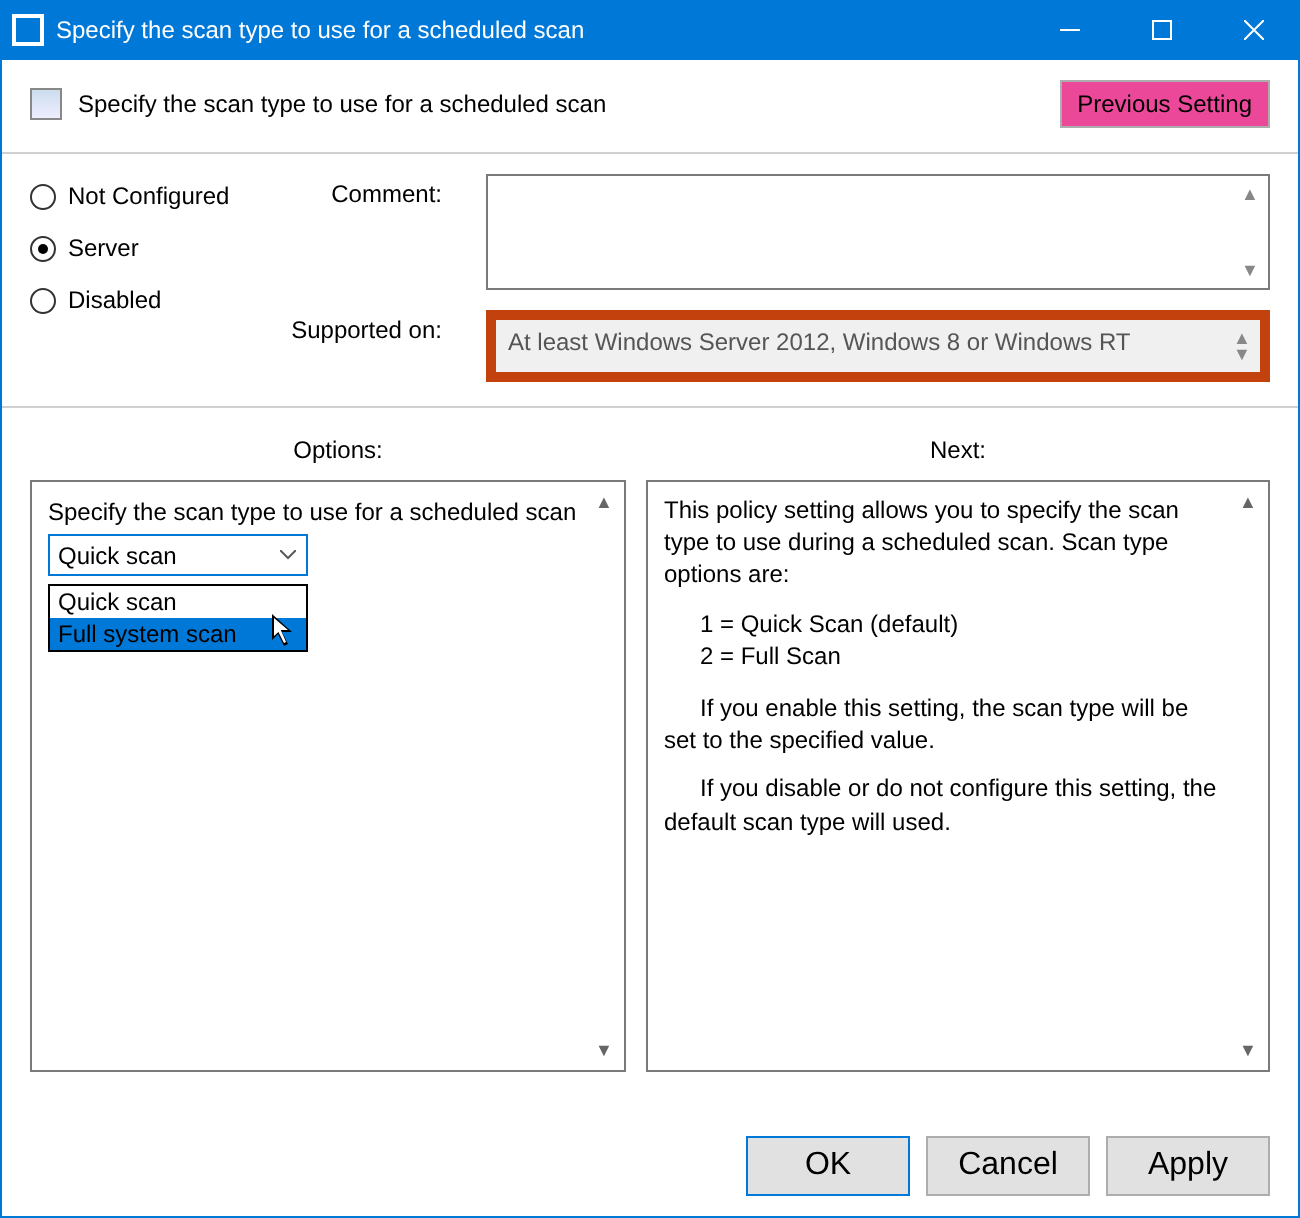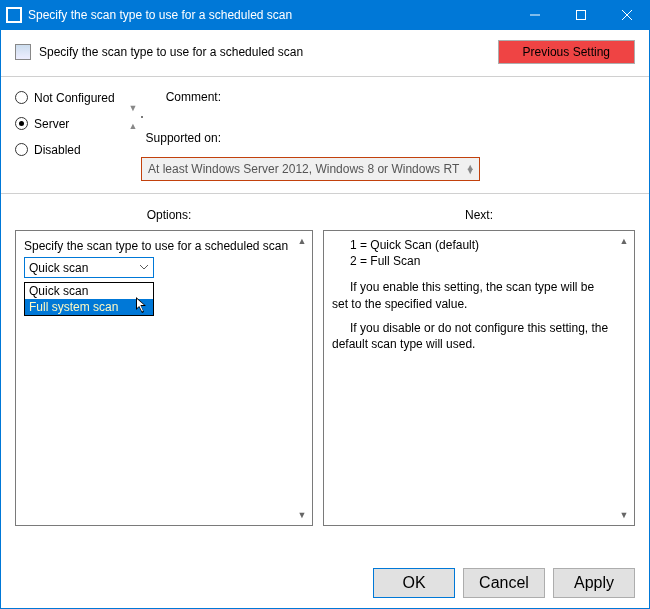--- a/index.html
+++ b/index.html
@@ -64,74 +64,74 @@
     width: 16px; height:16px;
     margin-right: 8px;
     border:1px solid #888;
     background: linear-gradient(#cde, #eef);
   }
   .header-row .hdr-text { font-size:12px; }
   .header-row .hdr-spacer { flex:1; }
   .stdbtn {
     font: inherit;
     font-size:12px;
-    padding: 4px 24px;
-    background:#ef4444;
+    padding: 4px 8px;
+    background:#ec4899;
     border:1px solid #adadad;
     margin-left:8px;
     cursor: default;
   }
 
   hr.sep {
     border: none;
     border-top:1px solid #d0d0d0;
     margin: 4px 0 0 0;
   }
 
   
   .section-top {
     display:flex;
     padding: 10px 14px 8px 14px;
     gap: 16px;
   }
   .radio-col { width: 110px; }
   .radio-item {
-    display:flex; 
+    display:flex; align-items:center;
     margin: 4px 0 12px 0;
     font-size:12px;
   }
   .radio-item .radio-outer {
     width:13px; height:13px; border:1px solid #333; border-radius:50%;
     margin-right: 6px; display:inline-flex; align-items:center; justify-content:center;
     background:#fff;
   }
   .radio-item .radio-inner {
     width:5px; height:5px; background:#000; border-radius:50%; display:none;
   }
   .radio-item.selected .radio-inner { display:block; }
 
   .field-col { flex:1; display:flex; flex-direction:column; gap:10px; }
-  .field-row { display:flex; gap:12px; align-items:flex-start;flex-direction:column; }
+  .field-row { display:flex; gap:22px; align-items:flex-start; }
   .field-row .lbl { width:80px; text-align:right; padding-top:3px; }
   .textarea-like {
     flex:1;
     border:1px solid #7a7a7a;
     background:#fff;
     height:58px;
     position:relative;
   }
   .scroll-arrow {
     position:absolute; right:1px; width:16px; height:16px;
     color:#888; font-size:9px; display:flex; align-items:center; justify-content:center;
   }
   .scroll-arrow.top { top:1px; }
   .scroll-arrow.bot { bottom:1px; }
   .supported-box {
     flex:1;
-    border:1px solid #c2410c;
+    border:5px solid #c2410c;
     background:#f0f0f0;
     color:#555;
     height:36px;
     padding:4px 20px 4px 6px;
     position:relative;
     font-size:12px;
   }
 
   
   .mid-labels {
@@ -192,21 +192,21 @@
     border:1px solid #000;
     z-index: 10;
   }
   .dropdown .dd-item {
     padding: 1px 4px;
     font-size:12px;
     cursor:default;
   }
   .dropdown .dd-item.hover {
     background:#0078d7;
-    color:#fef9c3;
+    color:#000000;
   }
 
   .cursor {
     position:absolute;
     left: 120px;
     top: 66px;
     width:14px; height:18px;
     pointer-events:none;
     z-index:11;
   }
@@ -332,20 +332,21 @@
         <polygon points="0,0 0,13 3,10 6,16 8,15 5,9 10,9" fill="#000"></polygon>
         <polygon points="1,2 1,11 3.2,9 6,14.5 7,14 4.4,8 8,8" fill="#fff"></polygon>
       </svg>
 
       <span class="v-arrow top">▲</span>
       <span class="v-arrow bot">▼</span>
     </div>
 
     <div class="panel right">
       <div class="help-text">
+        <p><span>This policy setting allows you to specify the scan type to use during a scheduled scan. Scan type options are:</span></p>
         <div class="indent">1 = Quick Scan (default)</div>
         <div class="indent">2 = Full Scan</div>
         <p style="margin-top:10px; text-indent:18px;"><span>If you enable this setting, the scan type will be set to the specified value.</span></p>
         <p style="text-indent:18px;"><span>If you disable or do not configure this setting, the default scan type will used.</span></p>
       </div>
       <span class="v-arrow top">▲</span>
       <span class="v-arrow bot">▼</span>
     </div>
   </div>
 

